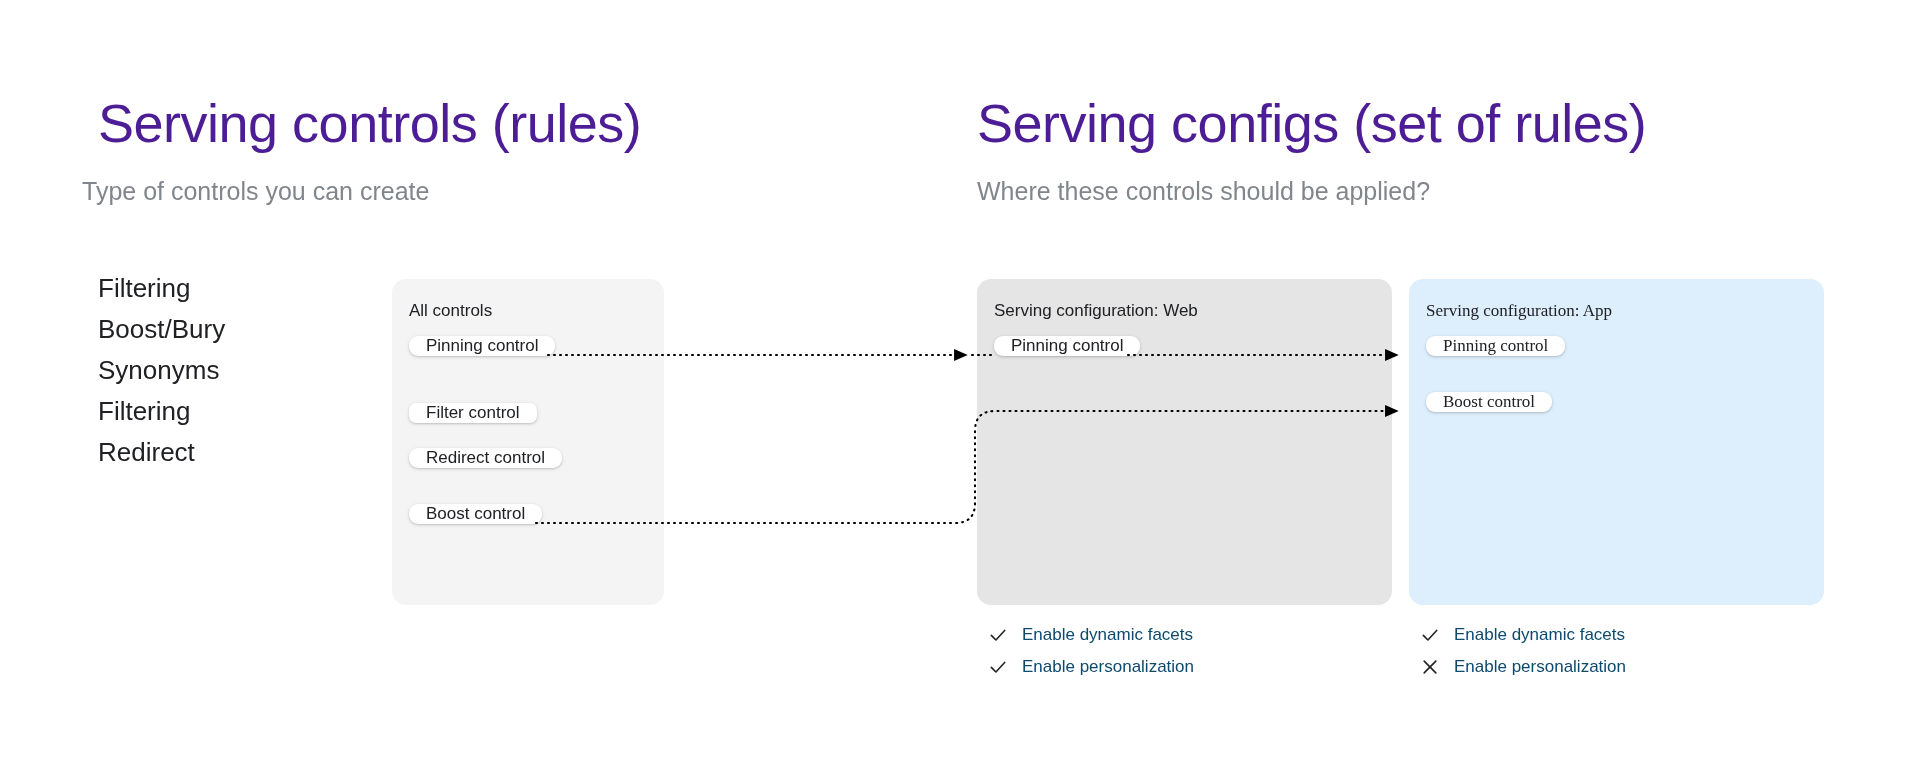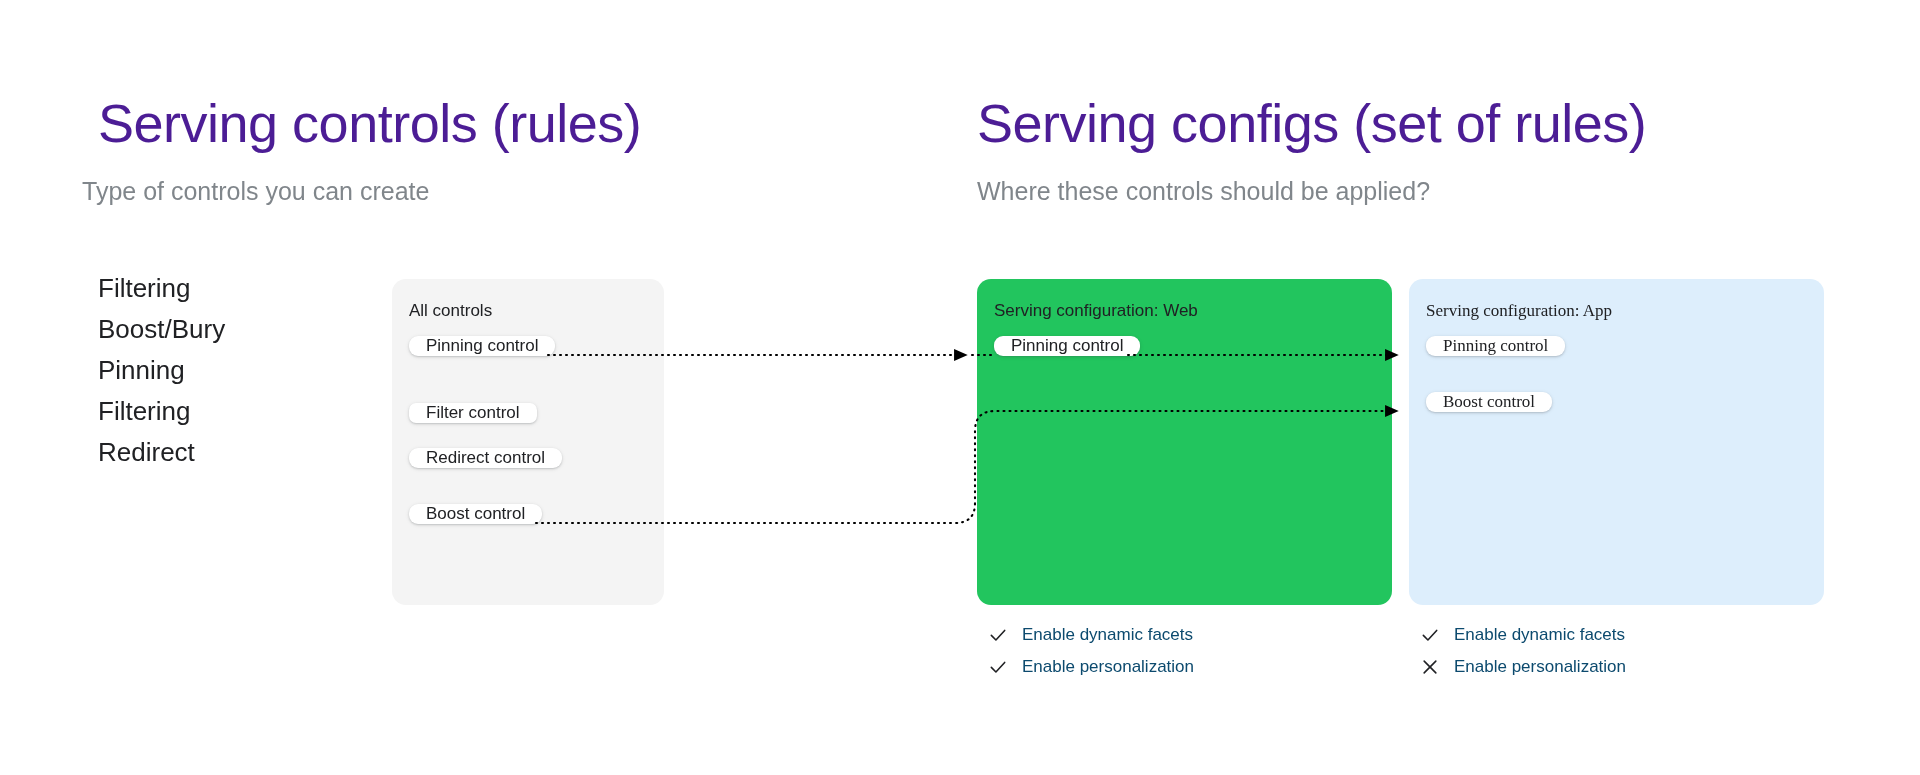--- a/index.html
+++ b/index.html
@@ -77,21 +77,21 @@
     top: 279px;
     width: 272px;
     height: 326px;
     background: #f4f4f4;
   }
   #card-config-web {
     left: 977px;
     top: 279px;
     width: 415px;
     height: 326px;
-    background: #22c55e;
+    background: #e5e5e5;
   }
   #card-config-app {
     left: 1409px;
     top: 279px;
     width: 415px;
     height: 326px;
     background: #ddeefc;
     font-family: Liberation Serif, serif;
   }
 
@@ -169,21 +169,21 @@
 
   <div class="col-title" id="left-title">Serving controls (rules)</div>
   <div class="col-sub" id="left-sub">Type of controls you can create</div>
 
   <div class="col-title" id="right-title">Serving configs (set of rules)</div>
   <div class="col-sub" id="right-sub">Where these controls should be applied?</div>
 
   <div id="control-type-list">
     <div class="ct-item">Filtering</div>
     <div class="ct-item">Boost/Bury</div>
-    <div class="ct-item">Pinning</div>
+    <div class="ct-item">Synonyms</div>
     <div class="ct-item">Filtering</div>
     <div class="ct-item">Redirect</div>
   </div>
 
   <div class="card" id="card-all-controls">
     <div class="card-title">All controls</div>
     <div class="chip" id="chip-all-0">Pinning control</div>
     <div class="chip" id="chip-all-1">Filter control</div>
     <div class="chip" id="chip-all-2">Redirect control</div>
     <div class="chip" id="chip-all-3">Boost control</div>

